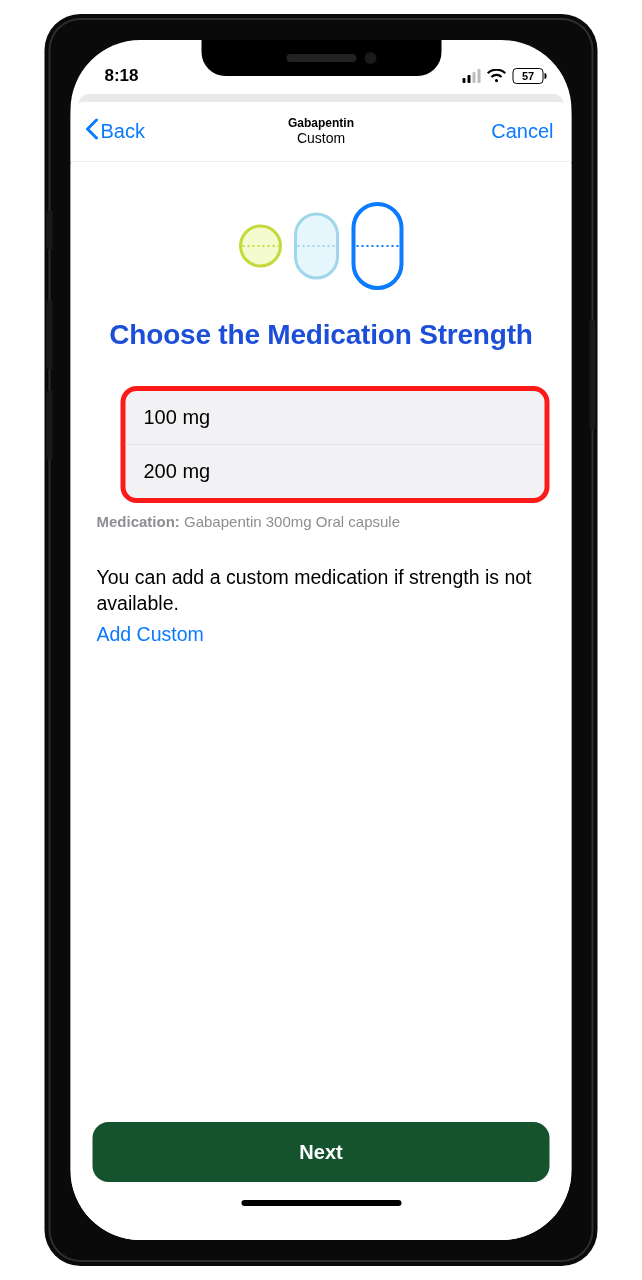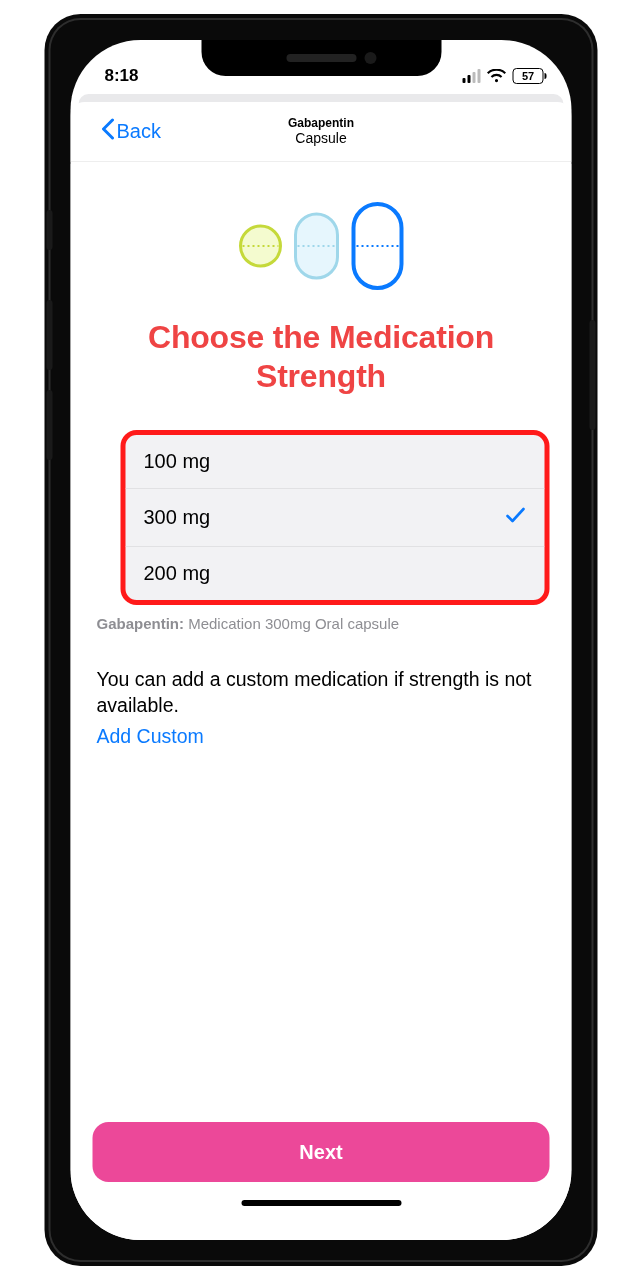--- a/index.html
+++ b/index.html
@@ -72,39 +72,39 @@
 
   
   .navbar {
     position: relative; height: 60px; display: flex; align-items: center; justify-content: center;
     padding: 0 16px; background: #fff;
     border-top-left-radius: 14px; border-top-right-radius: 14px;
     margin-top: -2px;
     border-bottom: 1px solid #eee;
   }
   .nav-left, .nav-right { position: absolute; top: 0; bottom: 0; display: flex; align-items: center; color: #0a7aff; font-size: 20px; }
-  .nav-left { left: 30px; }
+  .nav-left { left: 14px; }
   .nav-right { right: 18px; }
   .nav-left .chev { margin-right: 2px; }
   .nav-title-wrap { text-align: center; line-height: 1.15; }
   .nav-title { font-weight: 700; font-size: 12px; color: #000; }
   .nav-sub   { font-size: 14px; color: #000; }
 
   
   .content {
     position: absolute; left: 0; right: 0; top: 124px; bottom: 0;
     padding: 0 22px 120px 22px; background: #fff;
   }
 
   
   .pill-icons { display:flex; justify-content:center; align-items:center; gap: 4px; margin: 36px 0 26px; }
   .pill-icons svg { display:block; }
 
   .headline {
-    font-size: 32px; font-weight: 800; text-align: center; line-height: 1.22; color: #ef4444;
+    font-size: 28px; font-weight: 800; text-align: center; line-height: 1.22; color: #1d4ed8;
     letter-spacing: -0.2px; margin-bottom: 34px;
   }
 
   
   .list-card {
     background: #f2f2f4; border-radius: 16px; overflow: hidden;
     border: 5px solid #ff1a1a;
     margin-left: 28px;
   }
   .row {
@@ -118,21 +118,21 @@
   .ingredients b { color: #8e8e93; font-weight: 600; }
 
   .hint { font-size: 19.5px; color: #000; margin: 34px 4px 0; line-height: 1.35; }
   .link { color: #0a7aff; font-size: 19.5px; margin: 6px 4px 0; display:inline-block; }
 
   
   .bottom-area {
     position: absolute; left: 0; right: 0; bottom: 0; padding: 0 22px 34px;
   }
   .next-btn {
-    width: 100%; height: 60px; background: #ec4899; color: #fff;
+    width: 100%; height: 60px; background: #14532d; color: #fff;
     border: none; border-radius: 16px; font-size: 20px; font-weight: 600;
   }
   .home-indicator {
     width: 160px; height: 6px; background: #000; border-radius: 4px;
     margin: 18px auto 0;
   }
 </style>
 </head>
 <body>
 
@@ -171,21 +171,24 @@
       <div class="nav-left">
         <span class="chev">
           <svg width="14" height="22" viewBox="0 0 14 22">
               <path d="M12 2 3 11l9 9" stroke="#0a7aff" stroke-width="3" fill="none" stroke-linecap="round" stroke-linejoin="round"></path>
             </svg>
         </span>
         <span>Back</span>
       </div>
       <div class="nav-title-wrap">
         <div class="nav-title">Gabapentin</div>
-        <div class="nav-sub">Capsule</div>
+        <div class="nav-sub">Custom</div>
+      </div>
+      <div class="nav-right">
+        <span>Cancel</span>
       </div>
     </div>
 
     <div class="content">
 
       <div class="pill-icons">
         <svg width="50" height="50" viewBox="0 0 50 50">
           <circle cx="25" cy="25" r="20" fill="#f4fbcf" stroke="#c5d93a" stroke-width="3"></circle>
           <line x1="7" y1="25" x2="43" y2="25" stroke="#c5d93a" stroke-width="2" stroke-dasharray="2 3"></line>
         </svg>
@@ -199,35 +202,27 @@
         </svg>
       </div>
 
       <div class="headline">Choose the Medication Strength</div>
 
       <div class="list-card">
         <div class="row">
           <span>100 mg</span>
         </div>
         <div class="row">
-          <span>300 mg</span>
-          <span class="check">
-            <svg width="22" height="22" viewBox="0 0 22 22">
-                <path d="M3 12l5 5L19 5" stroke="#0a7aff" stroke-width="2.6" fill="none" stroke-linecap="round" stroke-linejoin="round"></path>
-              </svg>
-          </span>
-        </div>
-        <div class="row">
           <span>200 mg</span>
         </div>
       </div>
 
       <div class="ingredients">
-        <b>Gabapentin:</b>
-        <span>Medication 300mg Oral capsule</span>
+        <b>Medication:</b>
+        <span>Gabapentin 300mg Oral capsule</span>
       </div>
 
       <div class="hint">You can add a custom medication if strength is not available.</div>
       <a class="link">Add Custom</a>
     </div>
 
     <div class="bottom-area">
       <button class="next-btn">Next</button>
       <div class="home-indicator"></div>
     </div>

